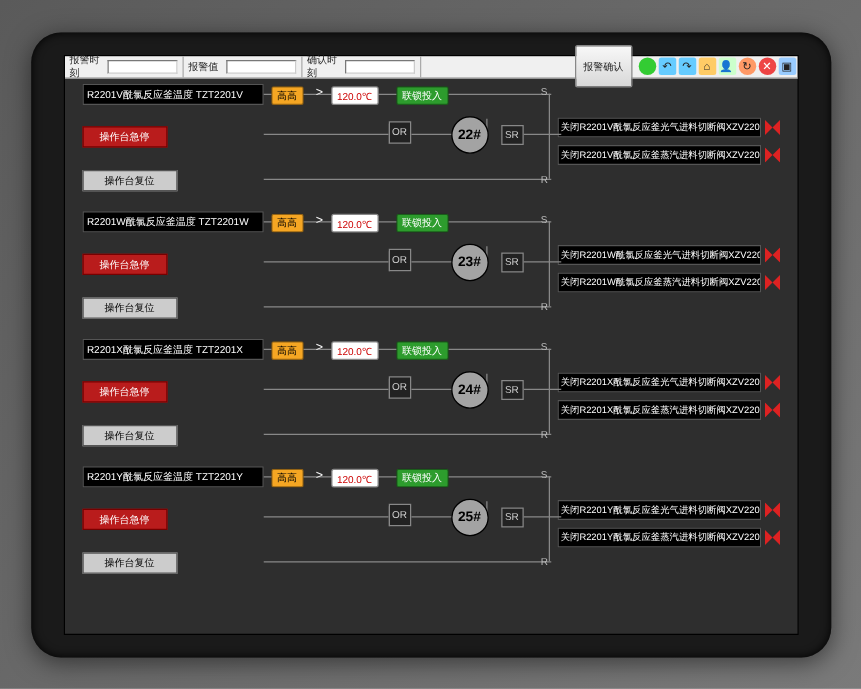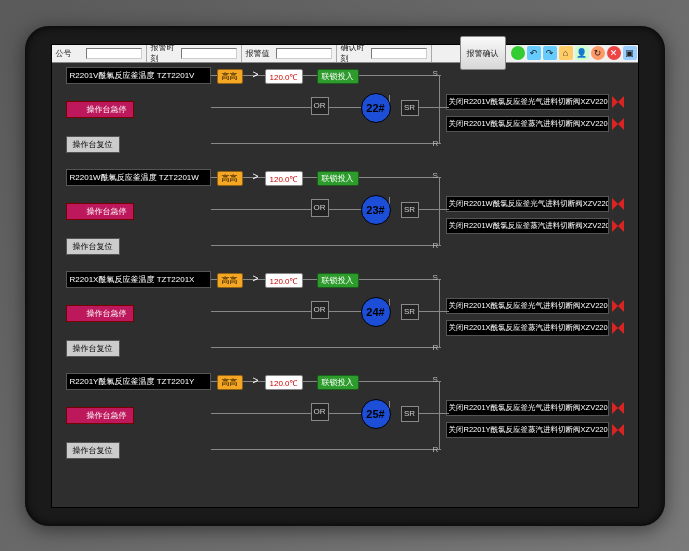--- a/index.html
+++ b/index.html
@@ -102,35 +102,35 @@
   }
   .tag-hdr {
     background:#000;
     color:#fff;
     font-size:8px;
     padding:2px 3px;
     border:1px solid #555;
     white-space:nowrap;
   }
   .stop-btn {
-    background:#be185d;
+    background:#b91c1c;
     color:#fff;
     font-size:8px;
     padding:2px 6px;
     border:1px solid #700;
     width:68px;
-    text-align:right;
+    text-align:center;
   }
   .reset-btn {
     background:#ccc;
     color:#000;
     font-size:8px;
     padding:2px 6px;
     border:1px solid #555;
-    width:54px;
+    width:76px;
     text-align:center;
   }
   .logic-col {
     flex:1;
     position:relative;
   }
   .pill {
     position:absolute;
     font-size:8px;
     padding:1px 4px;
@@ -150,21 +150,21 @@
     color:#ccc;
     font-size:8px;
     display:flex;
     align-items:center;
     justify-content:center;
   }
   .numcircle {
     position:absolute;
     width:30px;height:30px;
     border-radius:50%;
-    background:#1d4ed8;
+    background:#a3a3a3;
     border:1px solid #000;
     display:flex;align-items:center;justify-content:center;
     font-size:11px;color:#000;font-weight:bold;
   }
   .s-label,.r-label { position:absolute; color:#bbb; font-size:8px;}
   .out-col {
     width:182px;
     display:flex;
     flex-direction:column;
     justify-content:center;
@@ -190,24 +190,20 @@
   .wire { position:absolute; background:#888; }
   .wire.h { height:1px; }
   .wire.v { width:1px; }
 </style>
 </head>
 <body>
 
 <div class="tablet">
   <div class="screen">
     <div class="menubar">
-      <div class="menu-item">
-        <span class="menu-label">公号</span>
-        <span class="menu-field"></span>
-      </div>
       <div class="menu-item">
         <span class="menu-label">报警时刻</span>
         <span class="menu-field"></span>
       </div>
       <div class="menu-item">
         <span class="menu-label">报警值</span>
         <span class="menu-field"></span>
       </div>
       <div class="menu-item">
         <span class="menu-label">确认时刻</span>

